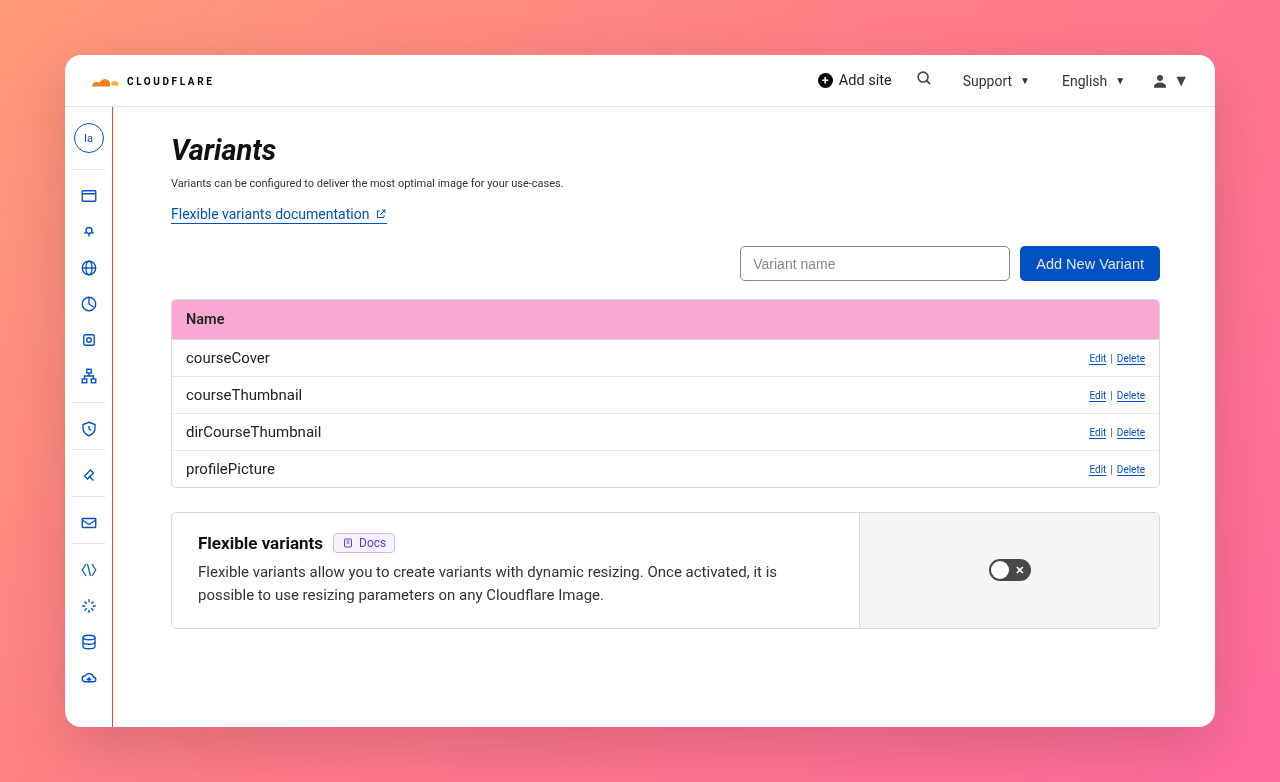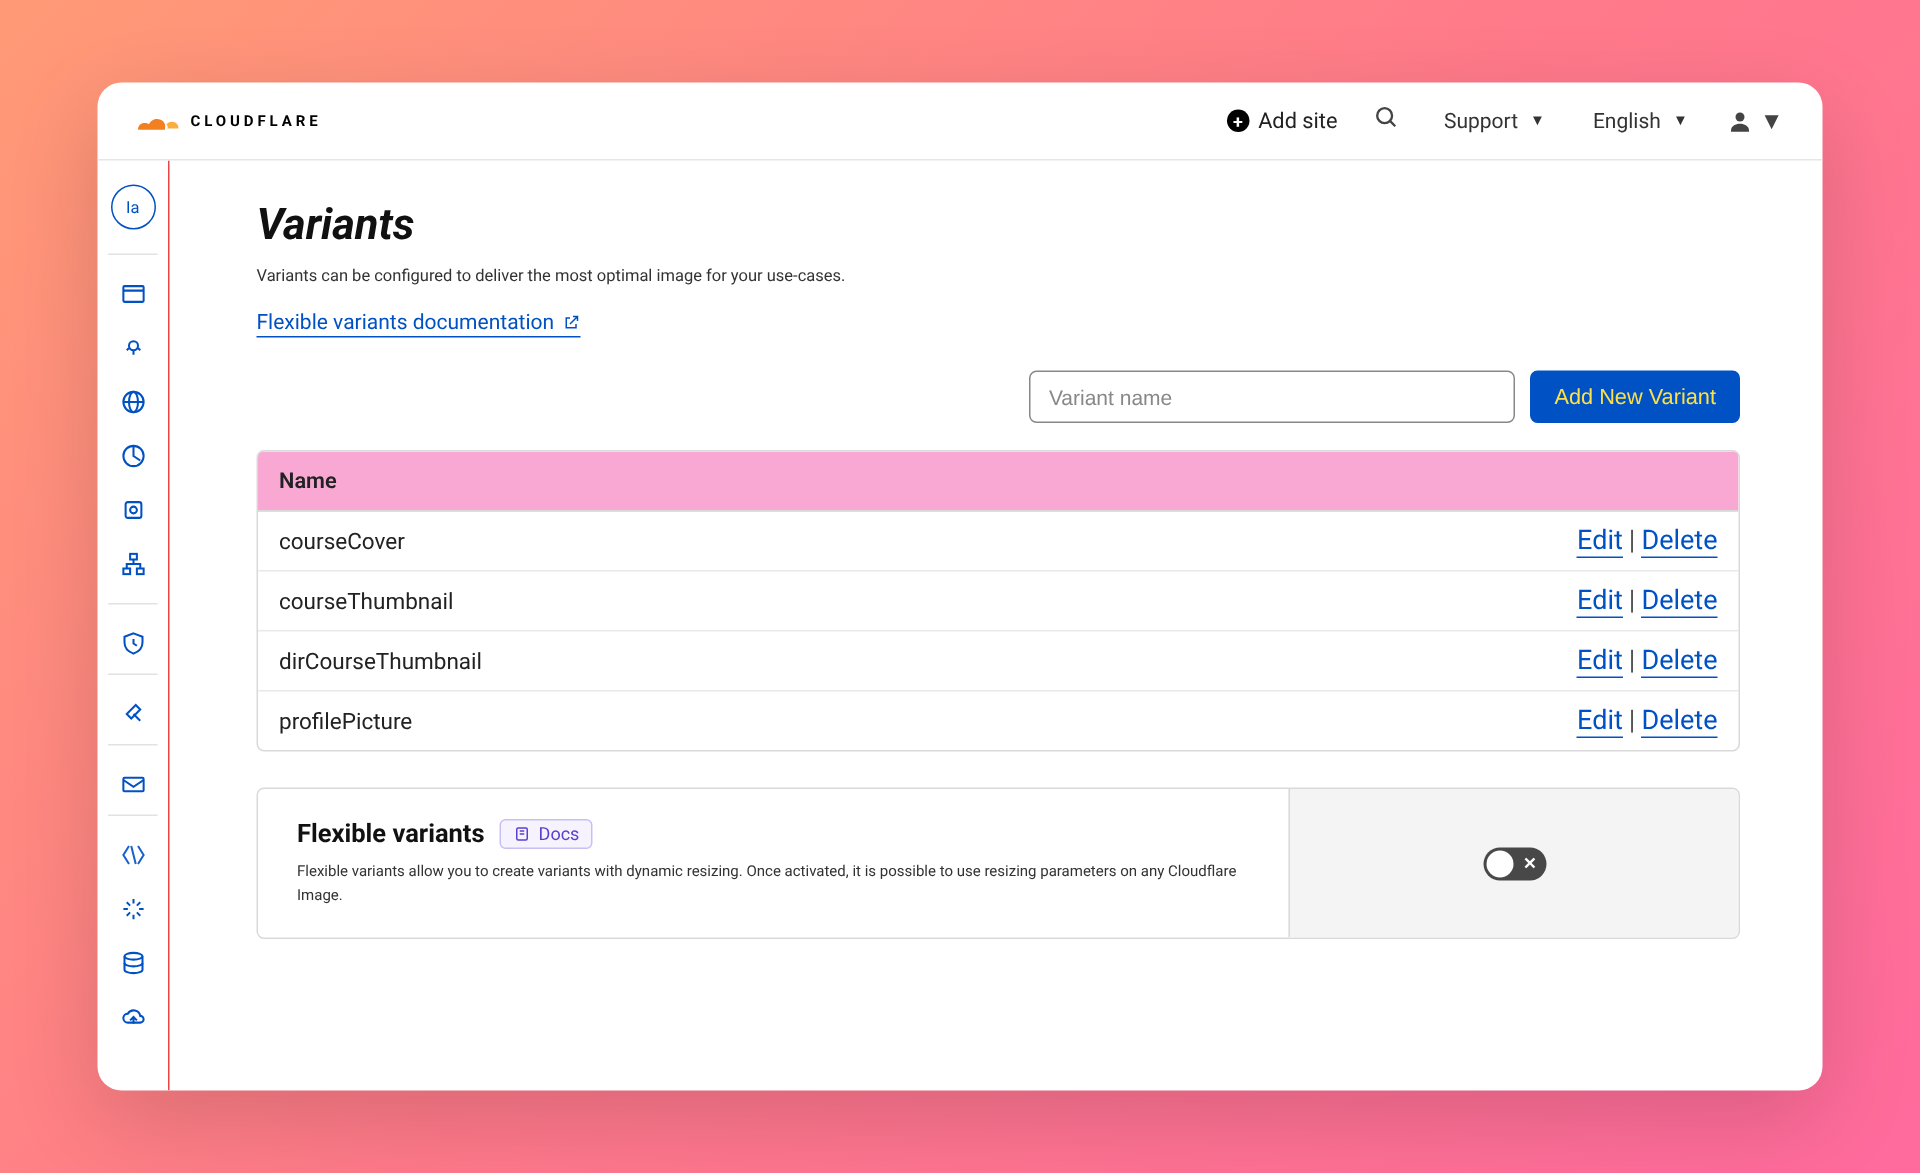--- a/index.html
+++ b/index.html
@@ -56,46 +56,46 @@
   flex:1; padding:26px 55px 30px 58px; overflow:auto;
 }
 .breadcrumb { font-size:15px; color:#222; font-weight:600; margin-bottom:4px;}
 h1.page-title { font-size:29px; font-weight:700; color:#111; margin-bottom:10px;font-style:italic;}
 .page-desc { font-size:11px; color:#333; margin-bottom:14px;}
 .doc-link { font-size:14px; color:#0051c3; text-decoration:none; border-bottom:1px solid #0051c3; padding-bottom:1px; display:inline-flex; align-items:center; gap:6px; cursor:pointer;}
 .doc-link svg { color:#0051c3; width:12px; height:12px;}
 
 .action-row { display:flex; justify-content:flex-end; gap:10px; margin-top:22px; margin-bottom:18px;}
 .variant-input {
-  width:324px; height:35px; border:1px solid #888; border-radius:5px; padding:16px 12px; font-size:14px; color:#404040;
+  width:270px; height:35px; border:1px solid #888; border-radius:5px; padding:16px 12px; font-size:14px; color:#404040;
 }
 .variant-input::placeholder { color:#888; }
 .add-btn {
-  background:#0051c3; color:#fde047; border:none; border-radius:5px; padding:0 16px; height:35px; font-size:14.5px; cursor:pointer;
+  background:#0051c3; color:#e5e5e5; border:none; border-radius:5px; padding:0 16px; height:35px; font-size:14.5px; cursor:pointer;
 }
 
 .table {
   border:1px solid #d9d9d9; border-radius:5px; overflow:hidden; margin-bottom:24px;
 }
 .thead { background:#f9a8d4; padding:11px 14px; font-size:14.5px; font-weight:600; color:#222; border-bottom:1px solid #d9d9d9;}
 .trow { display:flex; align-items:center; justify-content:space-between; padding:9px 14px; font-size:15px; color:#222; border-bottom:1px solid #e9e9e9;}
 .trow:last-child { border-bottom:none;}
-.row-actions { font-size:18px; color:#666;}
+.row-actions { font-size:10px; color:#666;}
 .row-actions a { color:#0051c3; text-decoration:none; border-bottom:1px solid #0051c3; cursor:pointer;}
 .row-actions .sep { color:#555; margin:0 4px;}
 
 .panel {
   border:1px solid #d9d9d9; border-radius:5px; display:flex; overflow:hidden;
 }
 .panel-left { flex:1; padding:20px 26px;}
 .panel-title-row { display:flex; align-items:center; gap:10px; margin-bottom:8px;}
 .panel-title { font-size:17px; font-weight:700; color:#111;}
 .docs-pill { display:inline-flex; align-items:center; gap:5px; border:1px solid #c8c0f3; background:#f6f3ff; color:#5b3fcf; border-radius:4px; padding:2px 8px; font-size:12px; cursor:pointer;}
 .docs-pill svg { width:12px; height:12px;}
-.panel-desc { font-size:10px; color:#333; line-height:1.55; max-width:650px;}
+.panel-desc { font-size:15px; color:#333; line-height:1.55; max-width:650px;}
 .panel-right { width:300px; background:#f4f4f4; border-left:1px solid #d9d9d9; display:flex; align-items:center; justify-content:center;}
 .toggle {
   width:42px; height:22px; background:#484848; border-radius:11px; position:relative; cursor:pointer;
 }
 .toggle .knob { position:absolute; left:2px; top:2px; width:18px; height:18px; background:#fff; border-radius:50%;}
 .toggle .x { position:absolute; right:6px; top:50%; transform:translateY(-50%); color:#fff; font-size:11px; font-weight:700;}
 </style>
 </head>
 <body>
 

